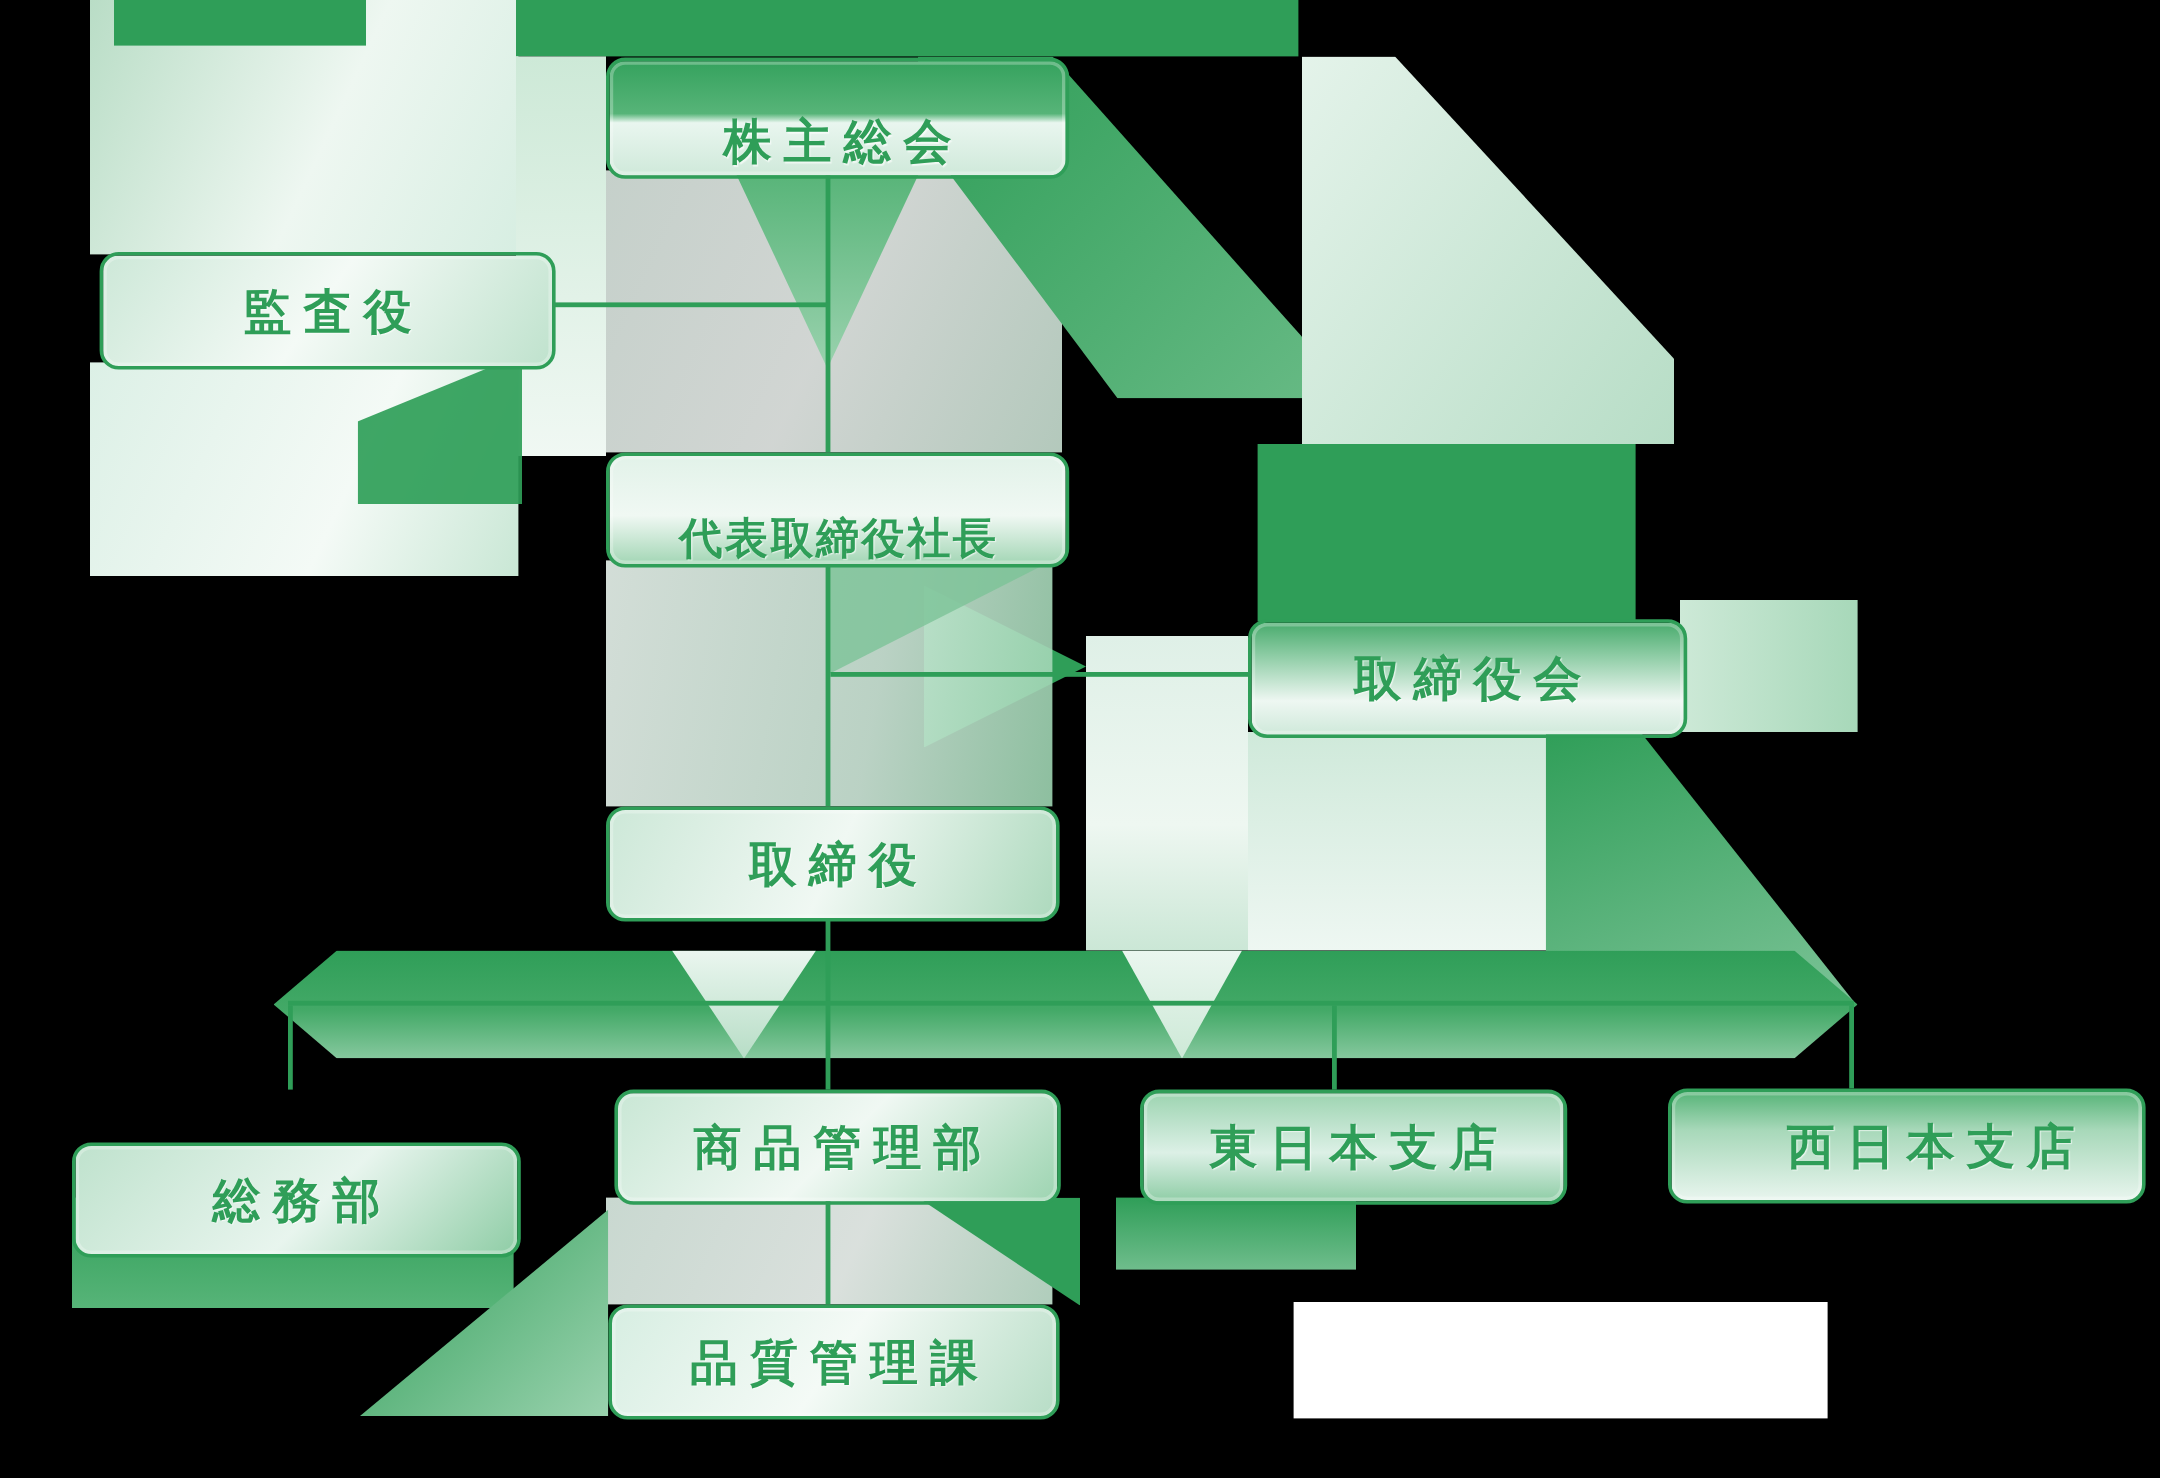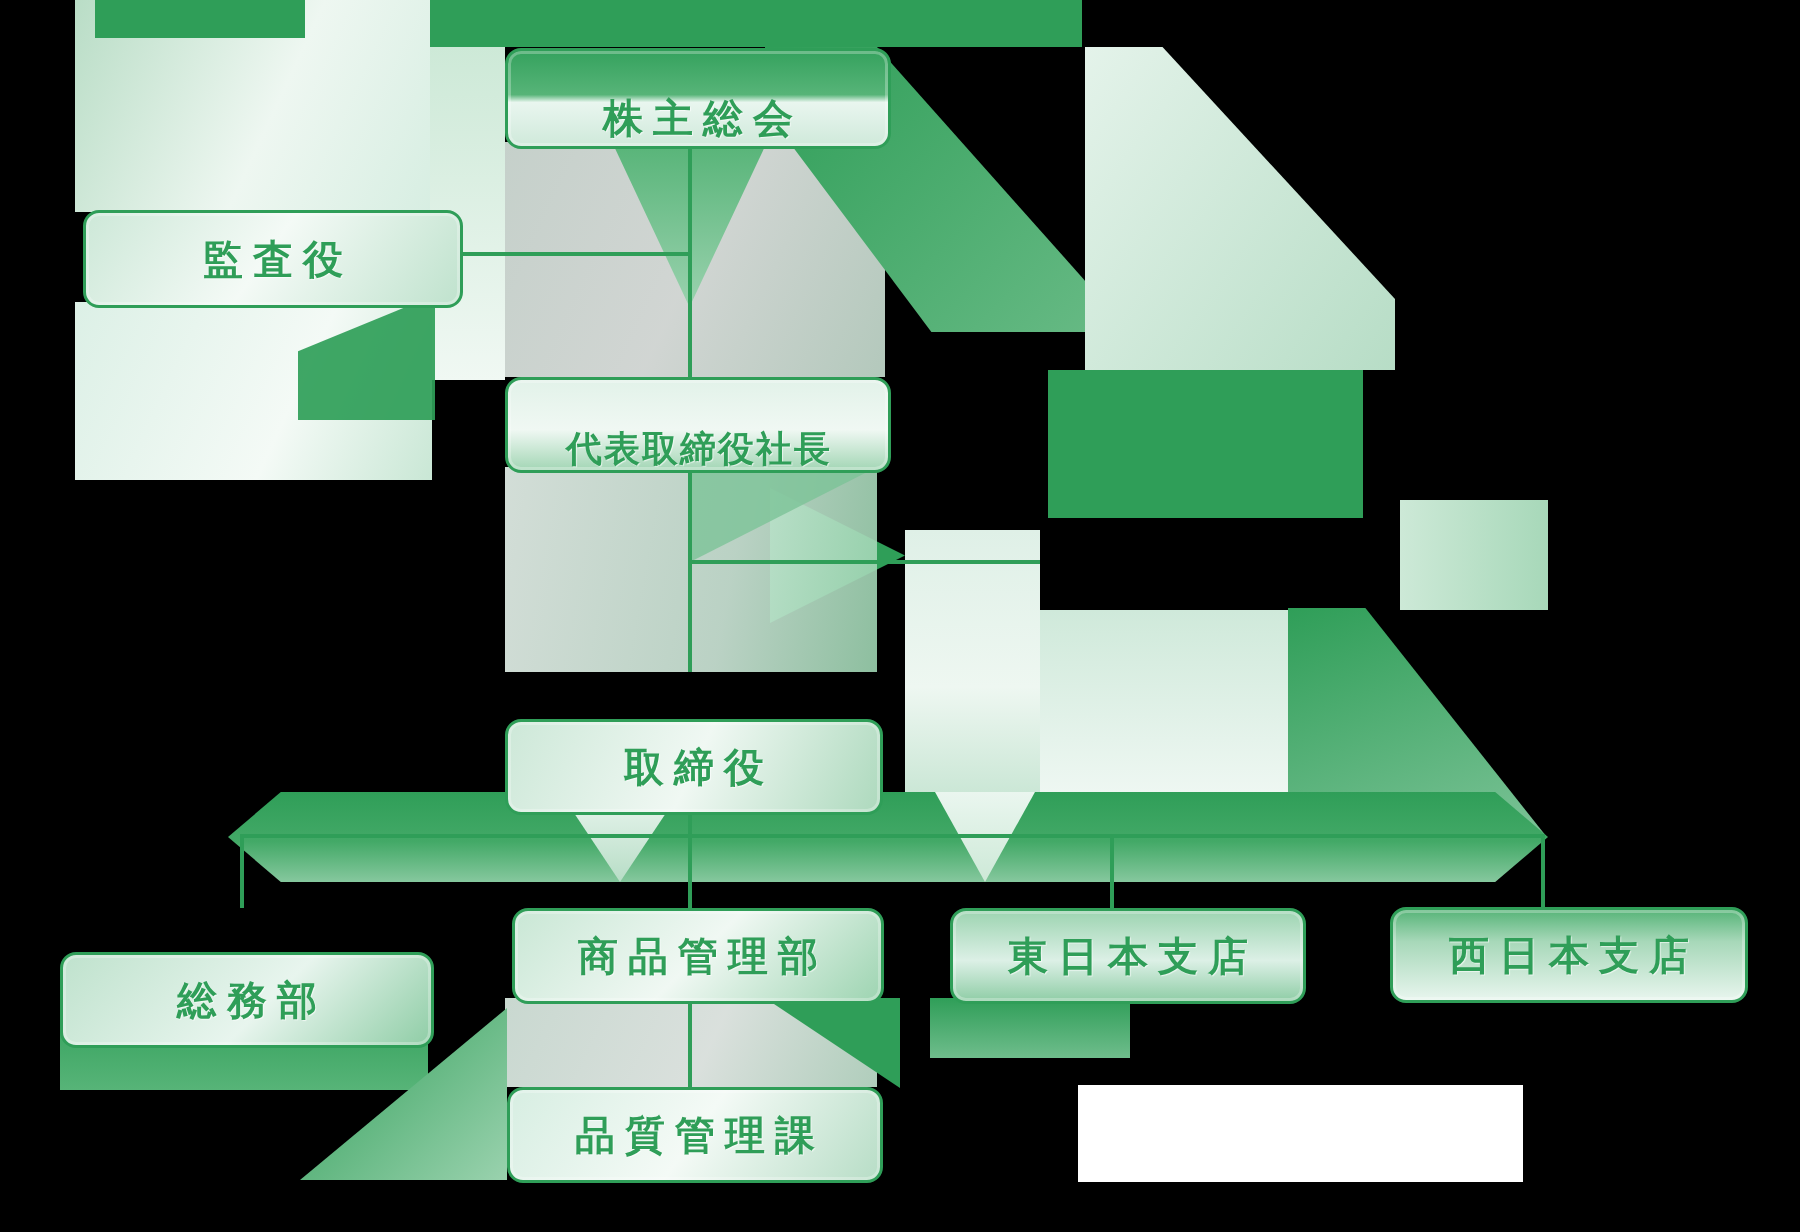--- a/index.html
+++ b/index.html
@@ -70,38 +70,41 @@
   </div>
 
   <div class="node" style="left:83px;top:210px;width:374px;height:92px;background:linear-gradient(125deg,#cde8d8 0%,#f4faf6 48%,#bfe2cd 100%);align-items:center;">
     <span class="node-label">監査役</span>
   </div>
 
   <div class="node" style="left:505px;top:377px;width:380px;height:90px;background:linear-gradient(180deg,#e2f2e9 0%,#f0f8f3 55%,#a3d6b5 100%);">
     <span class="node-label tight">代表取締役社長</span>
   </div>
 
+  <div class="node" style="left:1040px;top:516px;width:360px;height:93px;background:linear-gradient(180deg,#49ab6d 0%,#8fcda6 30%,#eef7f2 70%,#cfe9da 100%);">
+    <span class="node-label">取締役会</span>
+  </div>
 
-  <div class="node" style="left:505px;top:672px;width:372px;height:90px;background:linear-gradient(115deg,#cde8d8 0%,#f0f8f3 50%,#add9bd 100%);margin-top:47px;">
+  <div class="node" style="left:505px;top:672px;width:372px;height:90px;background:linear-gradient(115deg,#cde8d8 0%,#f0f8f3 50%,#add9bd 100%);">
     <span class="node-label">取締役</span>
   </div>
 
   <div class="node" style="left:60px;top:952px;width:368px;height:90px;background:linear-gradient(135deg,#bfe2cd 0%,#e8f5ee 55%,#8fcda6 100%);">
     <span class="node-label">総務部</span>
   </div>
 
   <div class="node" style="left:512px;top:908px;width:366px;height:90px;background:linear-gradient(135deg,#c9e7d5 0%,#f0f8f3 50%,#9dd4b1 100%);">
     <span class="node-label">商品管理部</span>
   </div>
 
   <div class="node" style="left:950px;top:908px;width:350px;height:90px;background:linear-gradient(180deg,#9dd4b1 0%,#dcf0e6 55%,#8fcda6 100%);">
     <span class="node-label">東日本支店</span>
   </div>
 
-  <div class="node" style="left:1390px;top:907px;width:352px;height:90px;background:linear-gradient(180deg,#57b478 0%,#a7d8b9 35%,#e8f5ee 100%);">
+  <div class="node" style="left:1390px;top:907px;width:352px;height:90px;background:linear-gradient(180deg,#57b478 0%,#a7d8b9 35%,#e8f5ee 100%);padding-left:40px;">
     <span class="node-label">西日本支店</span>
   </div>
 
   <div class="node" style="left:507px;top:1087px;width:370px;height:90px;background:linear-gradient(125deg,#d7eee2 0%,#f4faf6 50%,#b7ddc6 100%);">
     <span class="node-label">品質管理課</span>
   </div>
 
 </div>
 
 </body></html>

